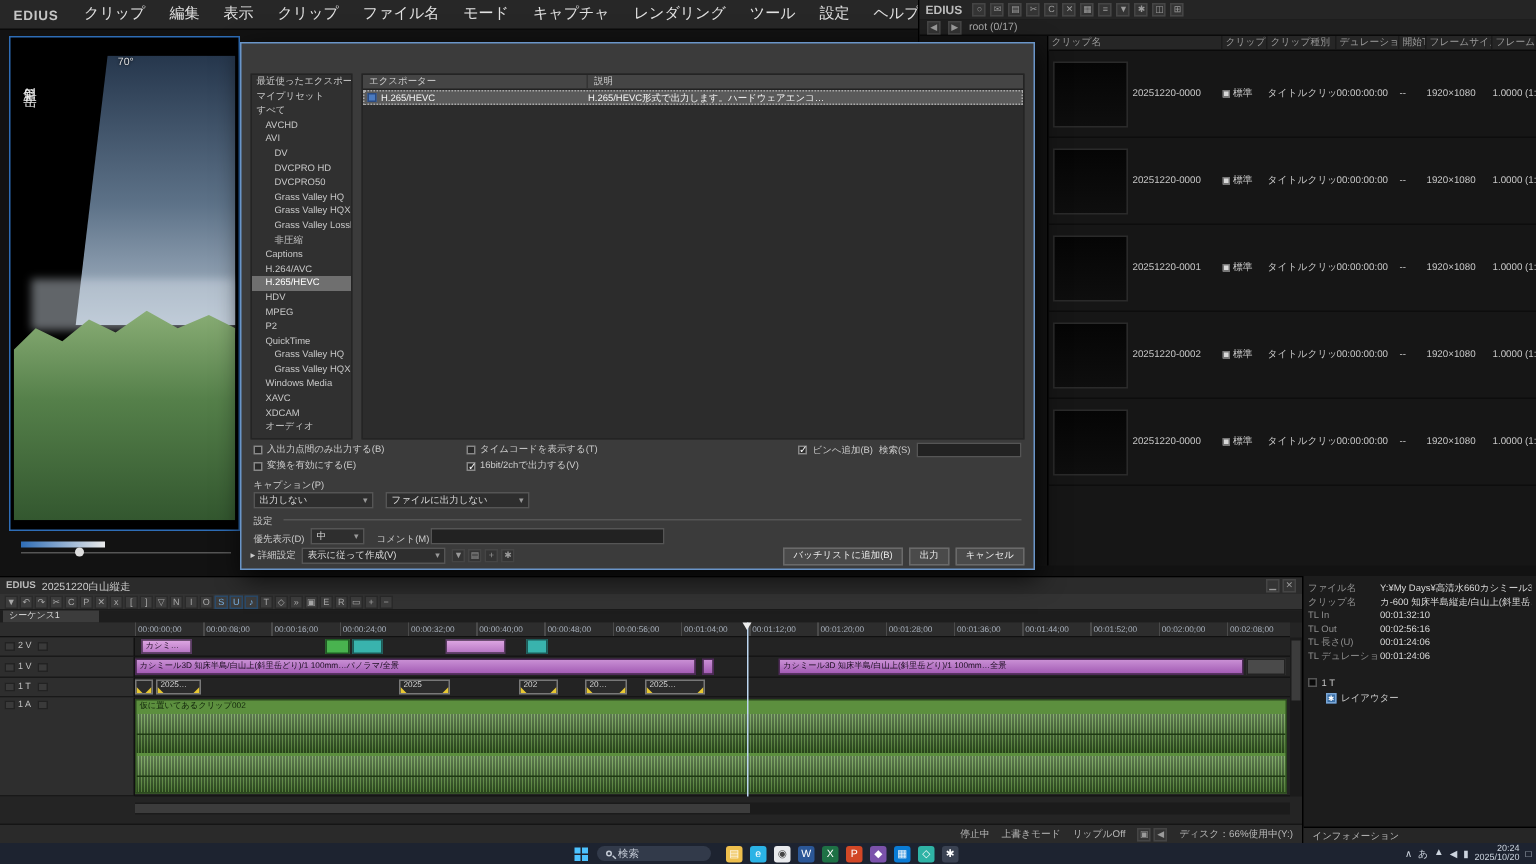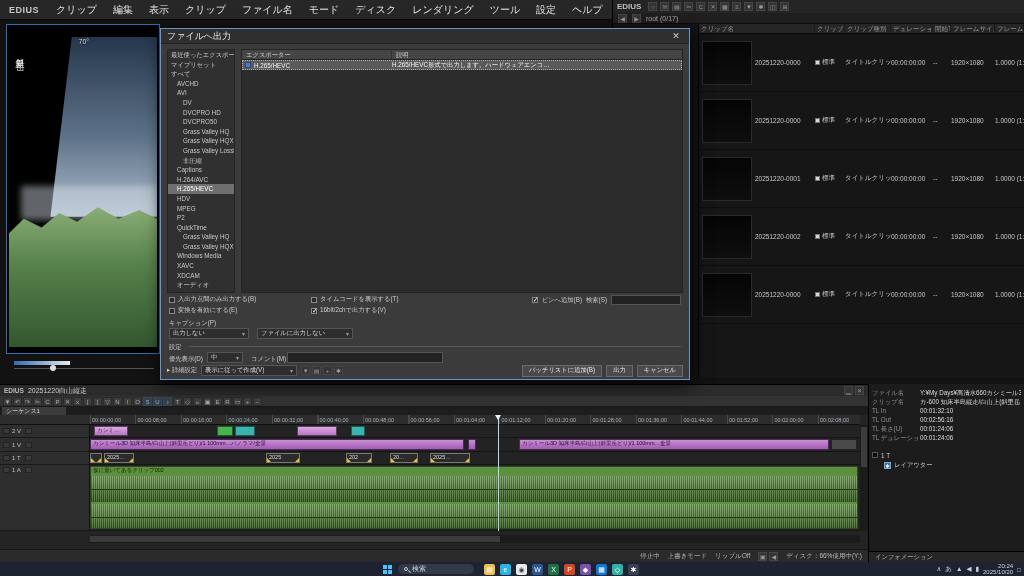--- a/index.html
+++ b/index.html
@@ -155,21 +155,21 @@
 
   <div class="menubar">
     <span class="mb-logo">EDIUS</span>
     <div id="menu-items" style="display:flex">
         <div class="menu-item">クリップ</div>
         <div class="menu-item">編集</div>
         <div class="menu-item">表示</div>
         <div class="menu-item">クリップ</div>
         <div class="menu-item">ファイル名</div>
         <div class="menu-item">モード</div>
-        <div class="menu-item">ディスク</div>
+        <div class="menu-item">キャプチャ</div>
         <div class="menu-item">レンダリング</div>
         <div class="menu-item">ツール</div>
         <div class="menu-item">設定</div>
         <div class="menu-item">ヘルプ</div>
       </div>
     <div class="mb-dd">
         <span>Full</span>
         <span class="arr">▾</span>
       </div>
     <div class="mb-dd">
@@ -299,24 +299,20 @@
       <div class="pv-angle">70°</div>
     </div>
   </div>
   <div class="pv-ctrl">
     <div class="meter"></div>
     <div class="slider-line"></div>
     <div class="slider-dot"></div>
   </div>
 
   <div class="dialog">
-    <div class="dlg-title">
-      <span>ファイルへ出力</span>
-      <span class="dlg-close">✕</span>
-    </div>
     <div class="dlg-tree" id="dlg-tree">
         <div class="tree-item" style="padding-left: 3px;">最近使ったエクスポーター</div>
         <div class="tree-item" style="padding-left: 3px;">マイプリセット</div>
         <div class="tree-item" style="padding-left: 3px;">すべて</div>
         <div class="tree-item" style="padding-left: 9px;">AVCHD</div>
         <div class="tree-item" style="padding-left: 9px;">AVI</div>
         <div class="tree-item" style="padding-left: 15px;">DV</div>
         <div class="tree-item" style="padding-left: 15px;">DVCPRO HD</div>
         <div class="tree-item" style="padding-left: 15px;">DVCPRO50</div>
         <div class="tree-item" style="padding-left: 15px;">Grass Valley HQ</div>

